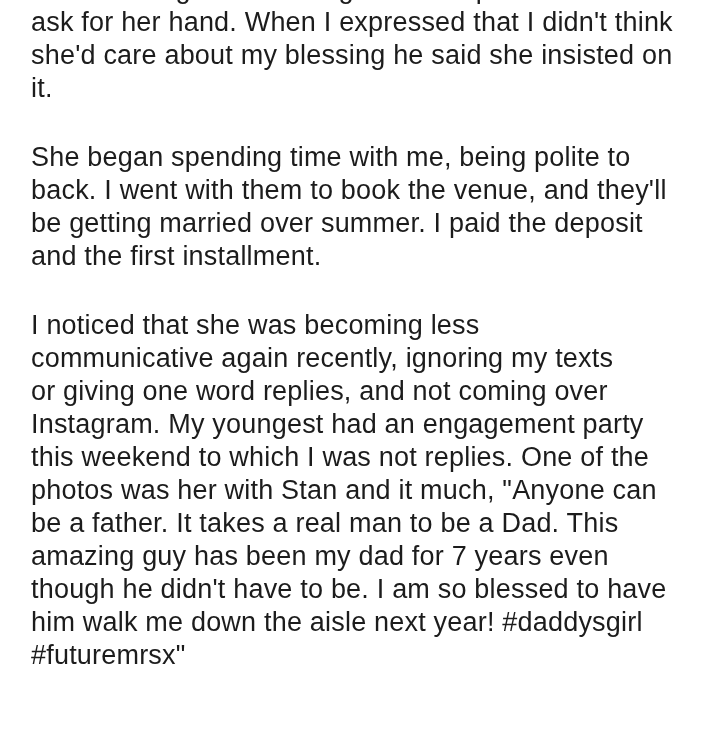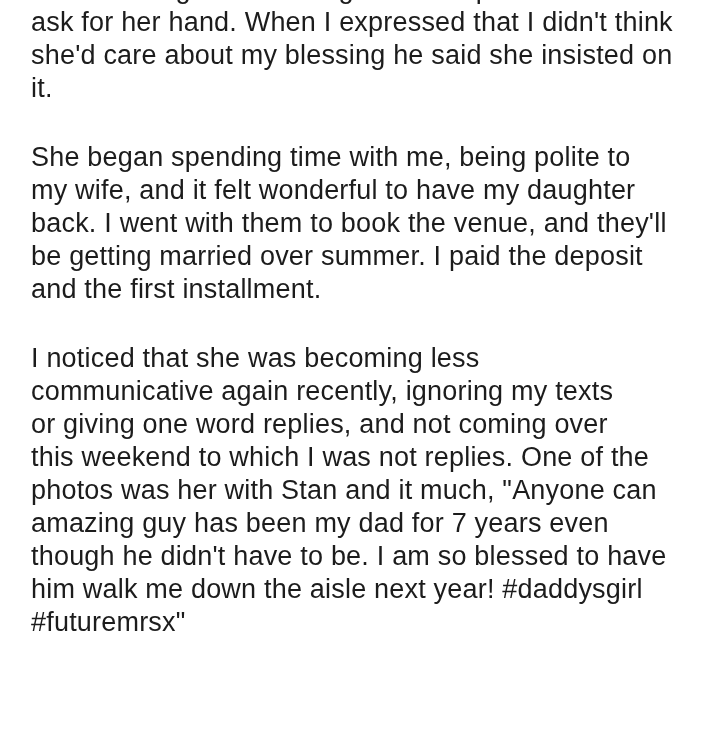--- a/index.html
+++ b/index.html
@@ -38,31 +38,32 @@
 
   <div class="para">
     <span class="line">Stan messaged me asking to meet up so he could formally</span>
     <span class="line">ask for her hand. When I expressed that I didn't think</span>
     <span class="line">she'd care about my blessing he said she insisted on</span>
     <span class="line">it.</span>
   </div>
 
   <div class="para">
     <span class="line">She began spending time with me, being polite to</span>
-    <span class="line">my wife, and it felt wonderful to have my daughter</span>
     <span class="line">back. I went with them to book the venue, and they'll</span>
     <span class="line">be getting married over summer. I paid the deposit</span>
     <span class="line">and the first installment.</span>
   </div>
 
   <div class="para">
     <span class="line">I noticed that she was becoming less</span>
     <span class="line">communicative again recently, ignoring my texts</span>
     <span class="line">or giving one word replies, and not coming over</span>
+    <span class="line">Instagram. My youngest had an engagement party</span>
     <span class="line">this weekend to which I was not replies. One of the</span>
     <span class="line">photos was her with Stan and it much, "Anyone can</span>
+    <span class="line">be a father. It takes a real man to be a Dad. This</span>
     <span class="line">amazing guy has been my dad for 7 years even</span>
     <span class="line">though he didn't have to be. I am so blessed to have</span>
     <span class="line">him walk me down the aisle next year! #daddysgirl</span>
     <span class="line">#futuremrsx"</span>
   </div>
 
 </div>
 
 </body></html>

